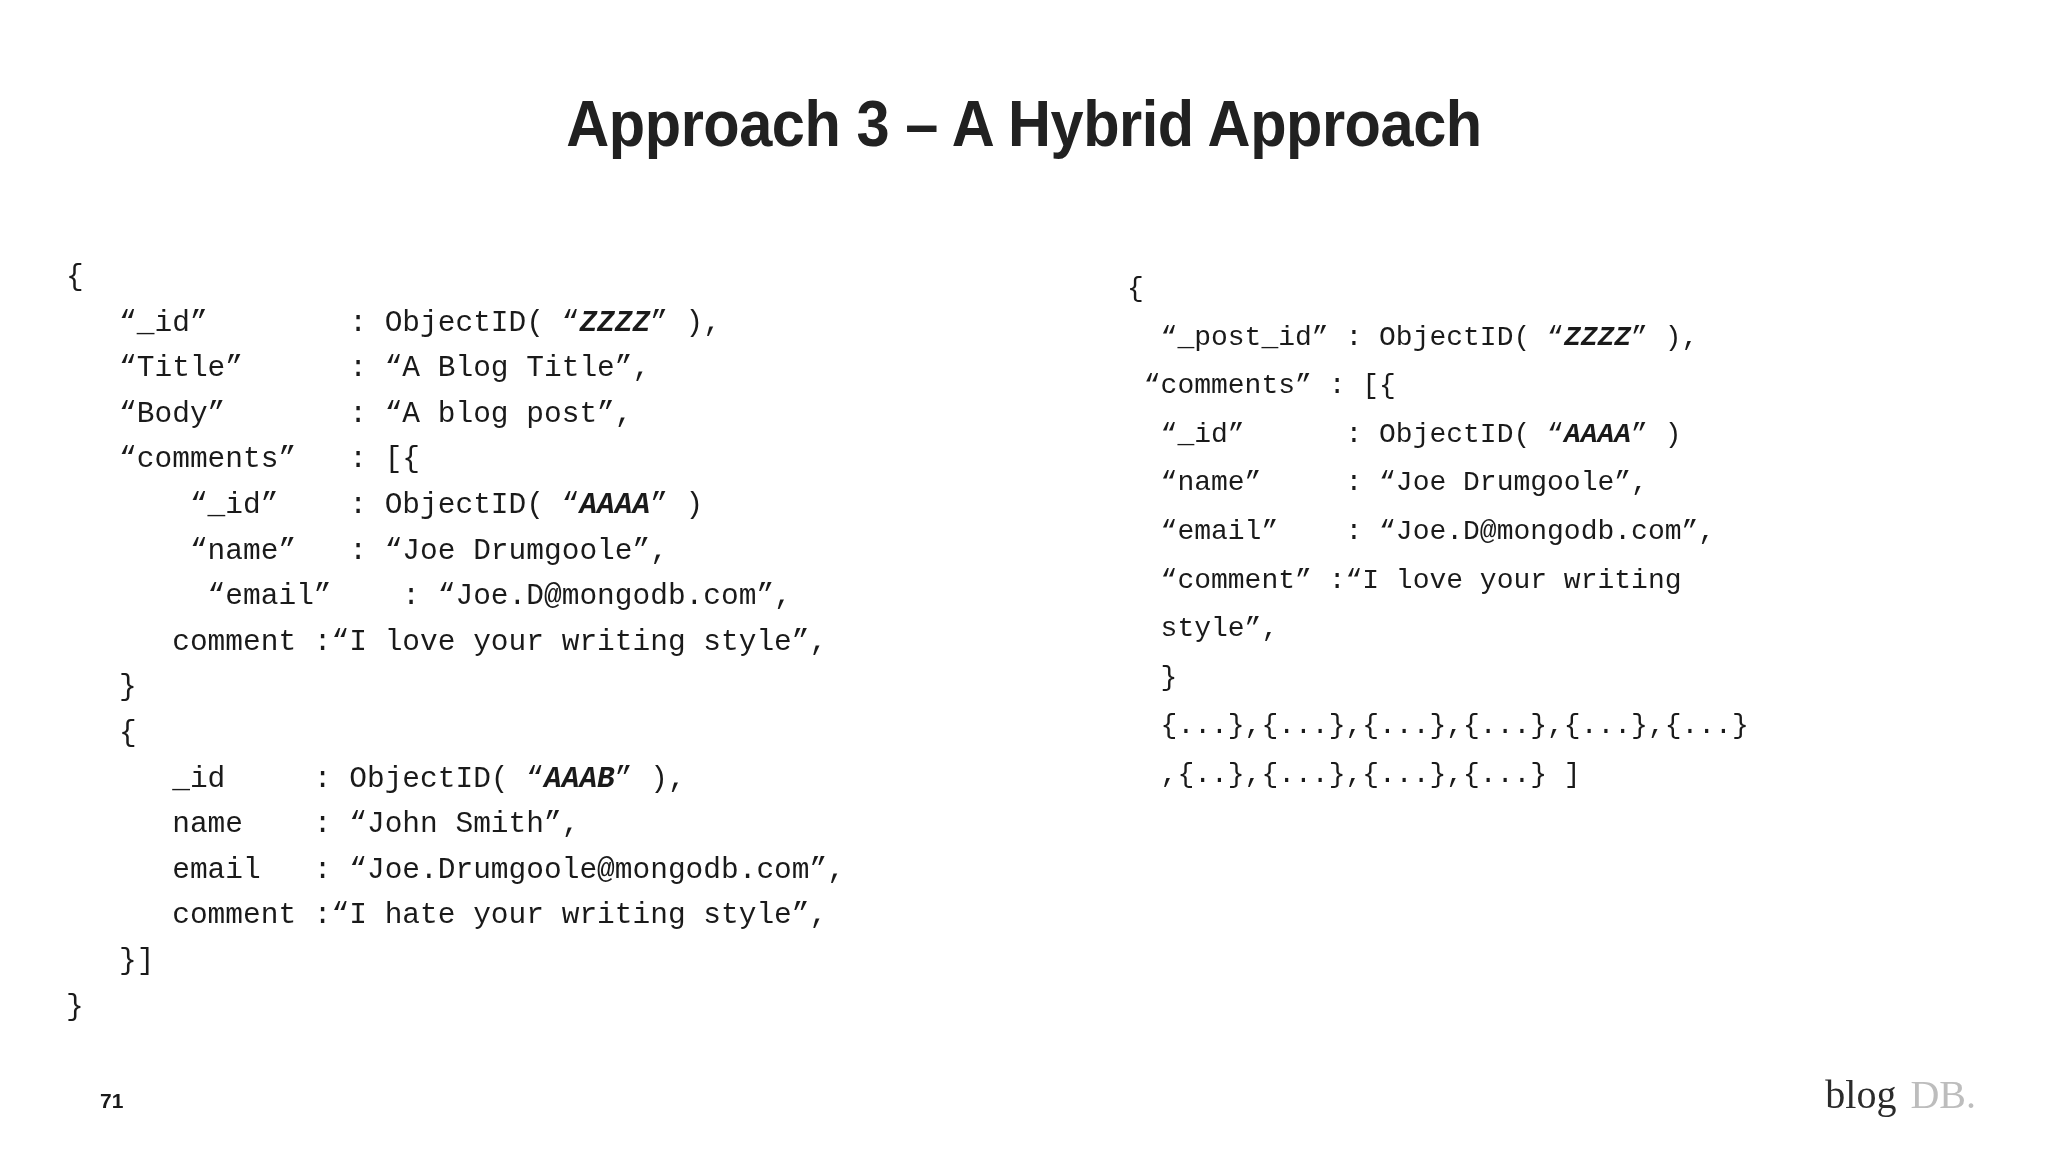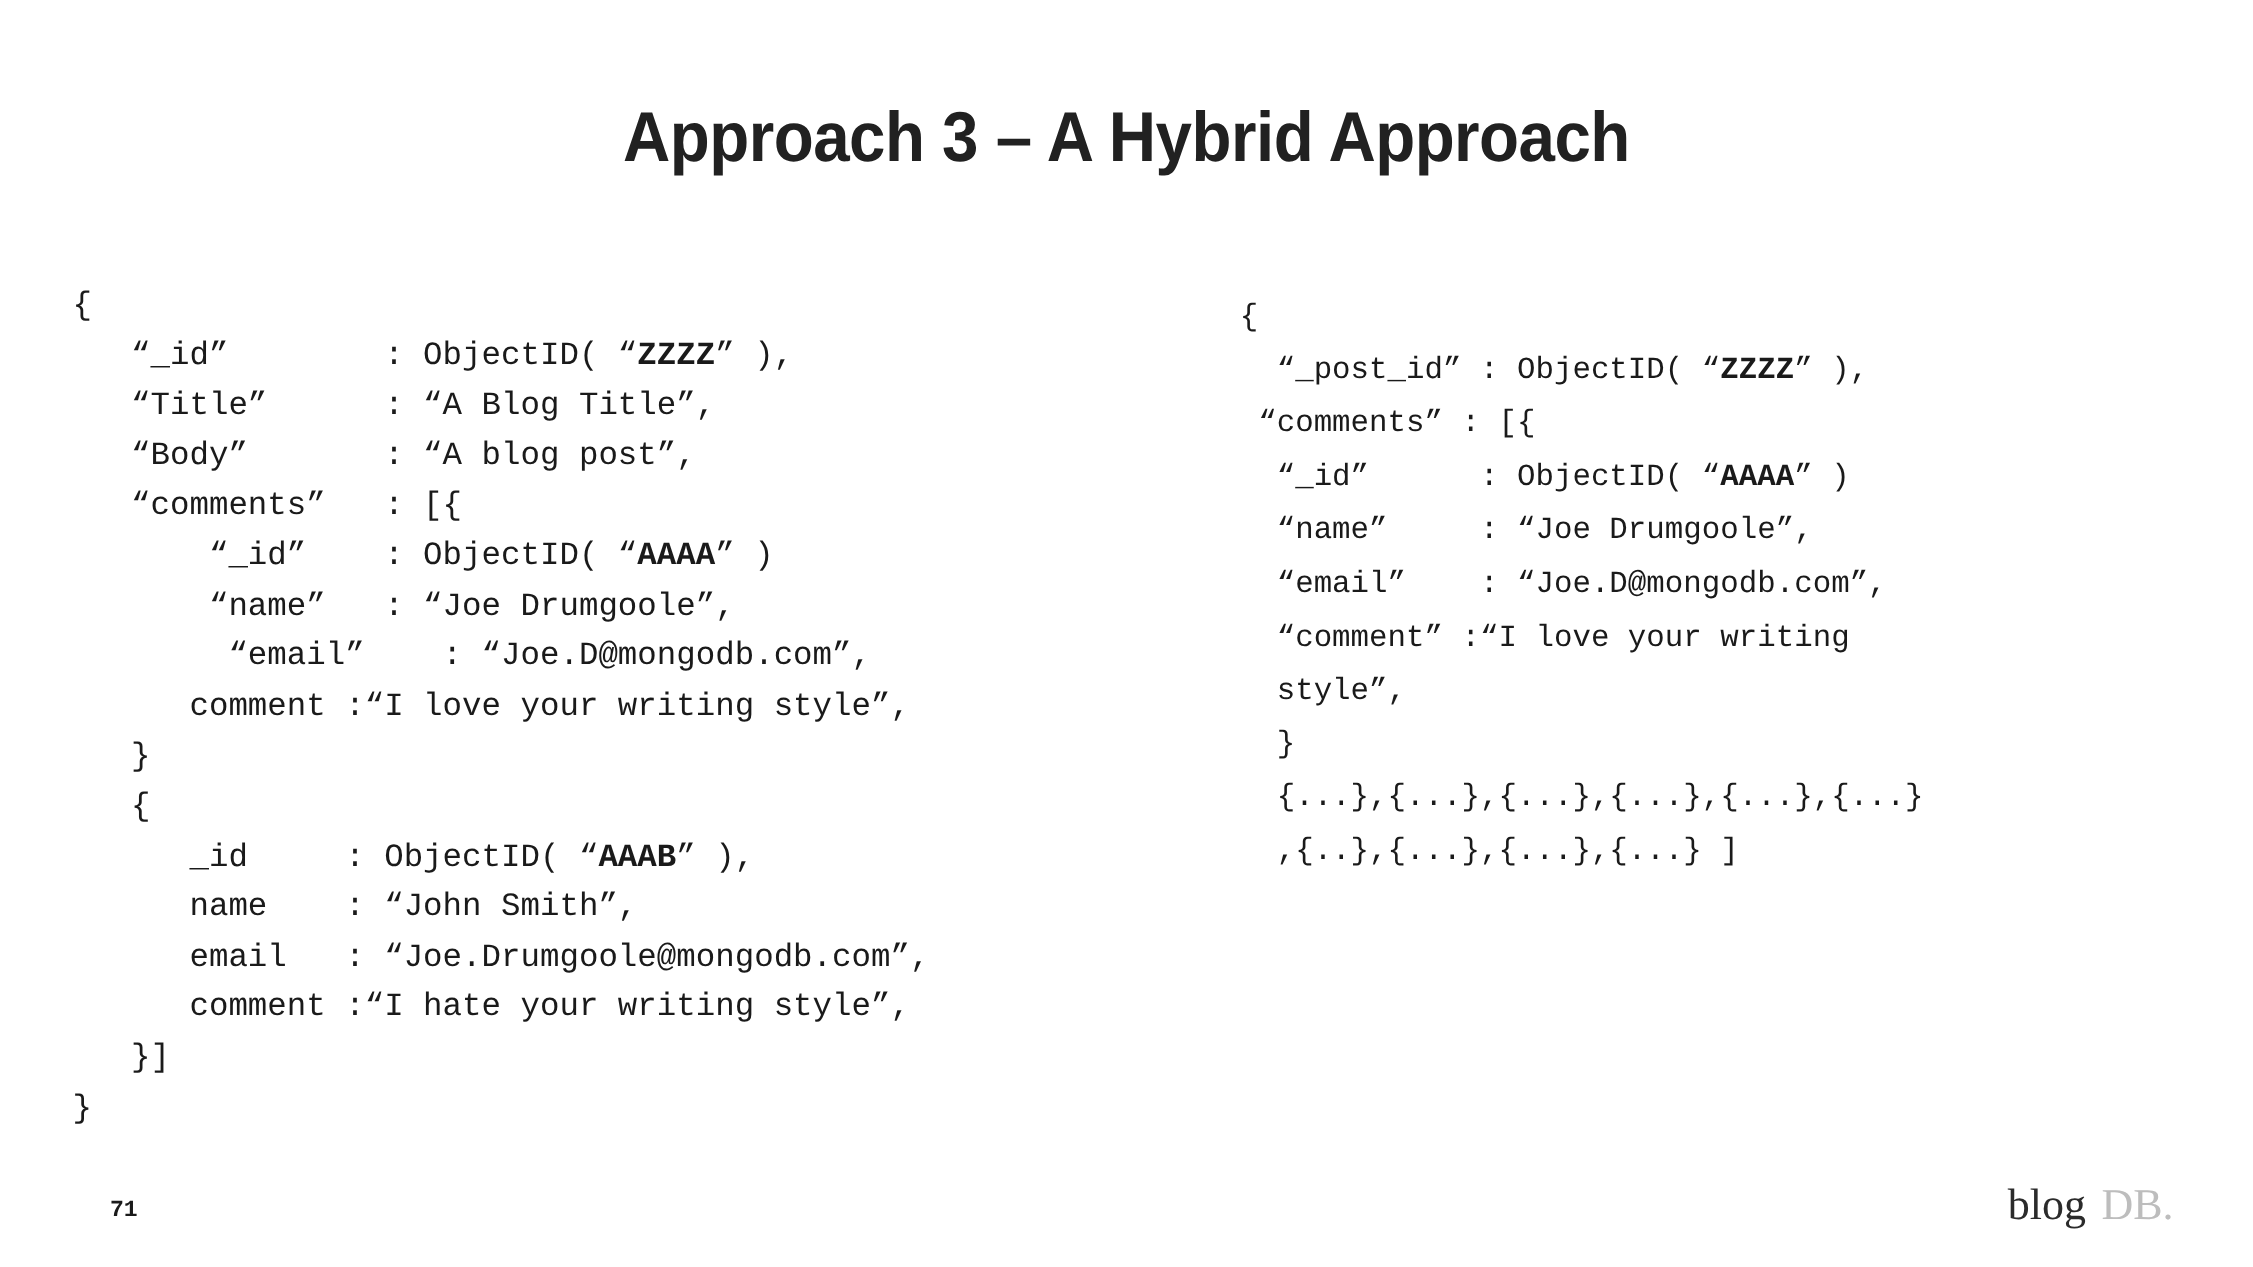--- a/index.html
+++ b/index.html
@@ -57,28 +57,29 @@
     left: 1127px;
     top: 265px;
     font-size: 28px;
     line-height: 48.6px;
   }
   .code-line {
     white-space: pre;
   }
   .code-line b {
     font-weight: bold;
+    font-style: italic;
   }
 
   
   .page-number {
     position: absolute;
     left: 100px;
     top: 1089px;
-    font-family: Liberation Mono, monospace;
+    font-family: Liberation Sans, sans-serif;
     font-size: 21px;
     font-weight: bold;
     color: #1a1a1a;
   }
   .brand {
     position: absolute;
     right: 72px;
     top: 1071px;
     font-family: "Liberation Serif", serif;
     font-size: 40px;

